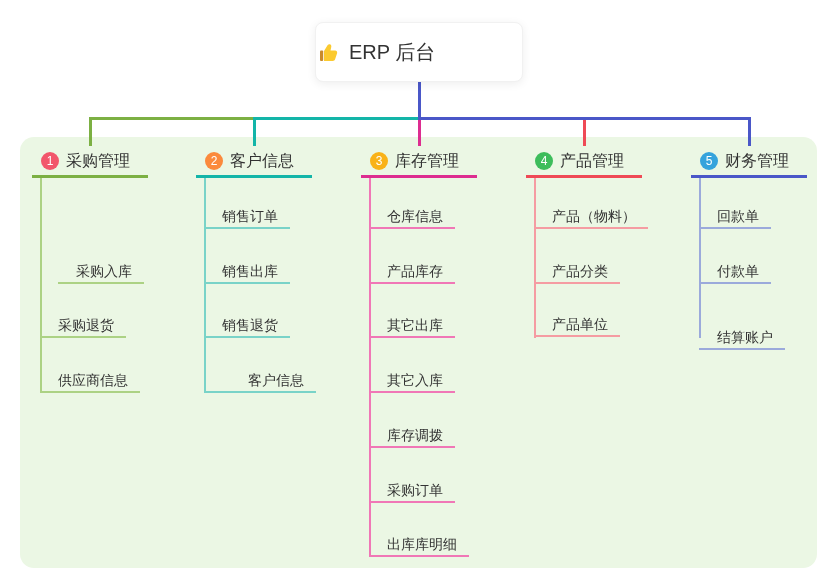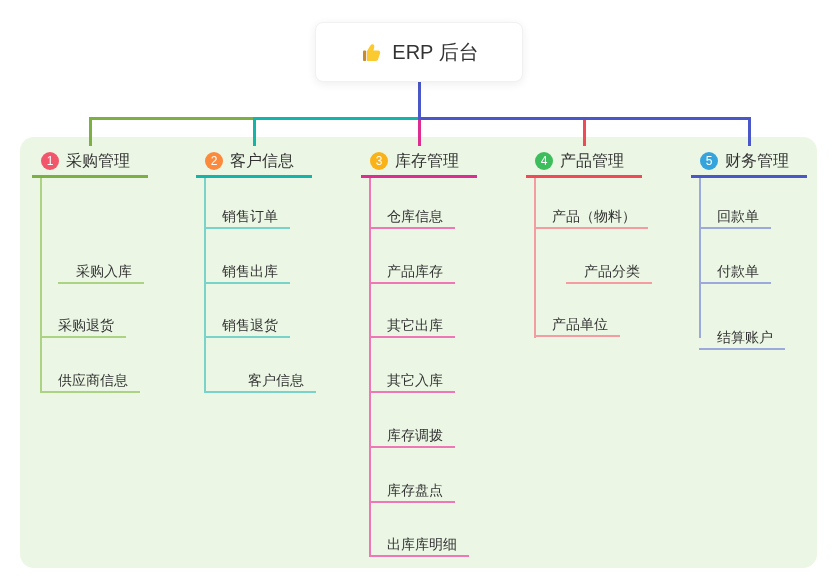--- a/index.html
+++ b/index.html
@@ -8,21 +8,21 @@
     font-family:"Liberation Sans","DejaVu Sans",sans-serif;color:#333;
   }
   .panel{
     position:absolute;left:20px;top:137px;width:797px;height:431px;
     background:#EBF7E4;border-radius:14px;z-index:0;
   }
   .root-node{
     position:absolute;left:315px;top:22px;width:208px;height:60px;
     background:#ffffff;border:1px solid #f1f1f1;border-radius:8px;
     box-shadow:0 2px 10px rgba(0,0,0,0.07);
-    display:flex;align-items:center;justify-content:center;gap:9px;
+    display:flex;align-items:center;gap:9px;
     font-size:20px;color:#333;z-index:3;box-sizing:border-box;
   }
   .thumb-icon{display:inline-flex;width:24px;height:24px;}
   .lines{position:absolute;left:0;top:0;width:839px;height:588px;z-index:1;pointer-events:none;}
   .line{position:absolute;}
   .branch{position:absolute;width:180px;height:440px;z-index:2;}
   .parent-node{
     position:absolute;left:0;top:10px;width:116px;height:31px;
     border-bottom:3px solid;box-sizing:border-box;
     display:flex;align-items:center;padding-left:9px;white-space:nowrap;
@@ -94,31 +94,31 @@
         <div class="parent-node" style="border-bottom-color: rgb(221, 45, 144);">
           <span class="badge" style="background: rgb(249, 178, 24);">3</span>
           <span>库存管理</span>
         </div>
         <div class="child-vline" style="height: 379px; background: rgb(240, 119, 182);"></div>
         <div class="child-node" style="top: 62px; border-bottom-color: rgb(240, 119, 182);">仓库信息</div>
         <div class="child-node" style="top: 117px; border-bottom-color: rgb(240, 119, 182);">产品库存</div>
         <div class="child-node" style="top: 171px; border-bottom-color: rgb(240, 119, 182);">其它出库</div>
         <div class="child-node" style="top: 226px; border-bottom-color: rgb(240, 119, 182);">其它入库</div>
         <div class="child-node" style="top: 281px; border-bottom-color: rgb(240, 119, 182);">库存调拨</div>
-        <div class="child-node" style="top: 336px; border-bottom-color: rgb(240, 119, 182);">库存盘点</div>
+        <div class="child-node" style="top: 336px; border-bottom-color: rgb(240, 119, 182);">采购订单</div>
         <div class="child-node" style="top: 390px; border-bottom-color: rgb(240, 119, 182);">出库库明细</div>
       </div>
       <div class="branch" style="left: 526px; top: 137px;">
         <div class="parent-node" style="border-bottom-color: rgb(239, 74, 86);">
           <span class="badge" style="background: rgb(61, 189, 91);">4</span>
           <span>产品管理</span>
         </div>
         <div class="child-vline" style="height: 160px; background: rgb(245, 156, 162);"></div>
         <div class="child-node" style="top: 62px; border-bottom-color: rgb(245, 156, 162);">产品（物料）</div>
-        <div class="child-node" style="top: 117px; border-bottom-color: rgb(245, 156, 162); margin-left: 32px;">产品分类</div>
+        <div class="child-node" style="top: 117px; border-bottom-color: rgb(245, 156, 162);">产品分类</div>
         <div class="child-node" style="top: 170px; border-bottom-color: rgb(245, 156, 162);">产品单位</div>
       </div>
       <div class="branch" style="left: 691px; top: 137px;">
         <div class="parent-node" style="border-bottom-color: rgb(74, 87, 200);">
           <span class="badge" style="background: rgb(53, 163, 220);">5</span>
           <span>财务管理</span>
         </div>
         <div class="child-vline" style="height: 160px; background: rgb(155, 170, 219);"></div>
         <div class="child-node" style="top: 117px; border-bottom-color: rgb(155, 170, 219);">付款单</div>
         <div class="child-node" style="top: 62px; border-bottom-color: rgb(155, 170, 219);">回款单</div>

